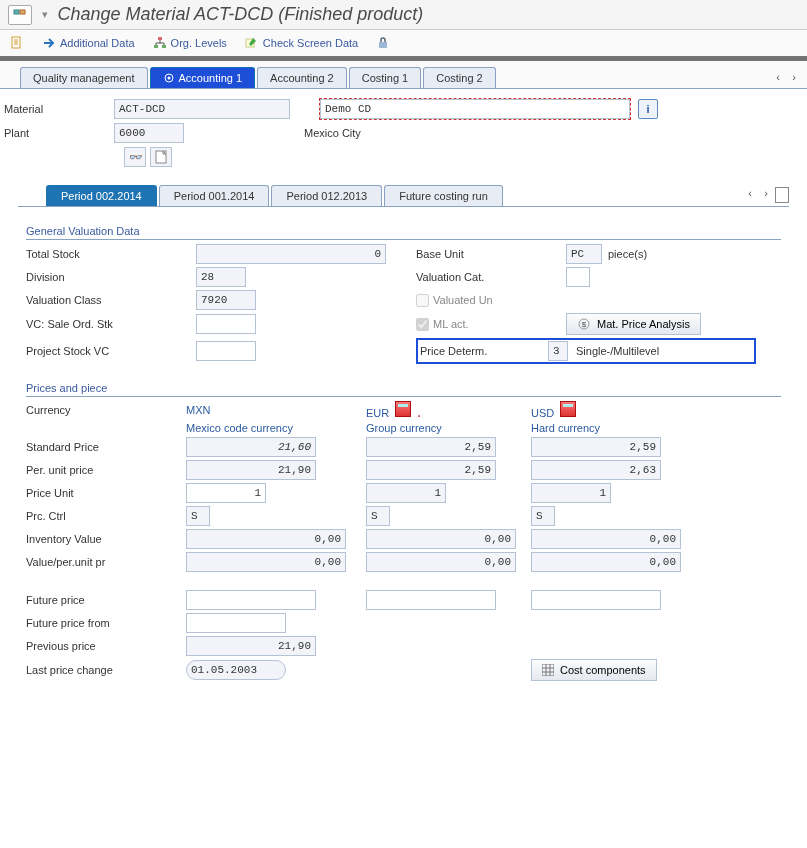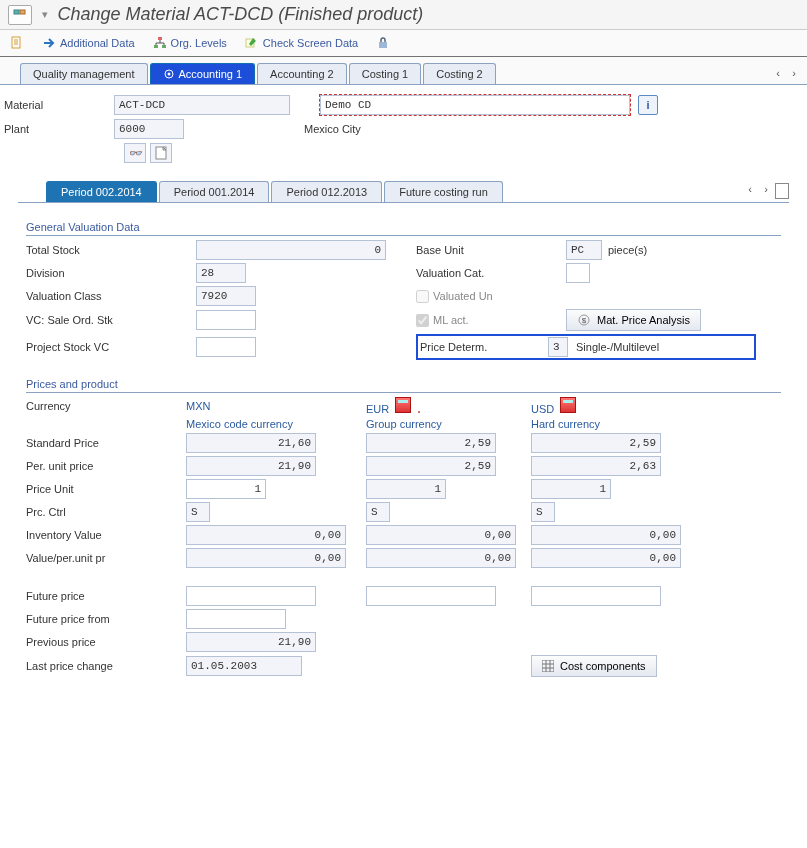--- a/index.html
+++ b/index.html
@@ -32,21 +32,21 @@
     font-weight: normal;
     font-size: 18px;
     color: #4b4b4b;
     margin: 0;
   }
   .toolbar {
     display: flex;
     align-items: center;
     gap: 18px;
     padding: 6px 10px;
-    border-bottom: 1px solid #737373;
+    border-bottom: 5px solid #737373;
     background: #fafafa;
   }
   .toolbar .tbtn {
     display:flex; align-items:center; gap:4px;
     color:#3a5aa0;
     cursor:pointer;
   }
   .toolbar .ticon-sm { width:14px;height:14px;display:inline-flex;align-items:center;justify-content:center; }
   .tabstrip {
     display:flex; align-items:center;
@@ -331,34 +331,34 @@
     <span></span>
     <div class="highlight-box" style="grid-column: span 2;">
       <span style="width:120px">Price Determ.</span>
       <input class="gin left" style="width: 20px;" value="3">
       <span>Single-/Multilevel</span>
     </div>
   </div>
 </div>
 
 <div class="section">
-  <div class="section-title">Prices and product</div>
+  <div class="section-title">Prices and piece</div>
   <div class="prices-grid">
     <span>Currency</span>
     <span class="curr-head">MXN</span>
     <span class="curr-head"><span>EUR</span>&nbsp;&nbsp;<span class="calc-icon"></span>&nbsp;&nbsp;<span style="color:#c33;font-weight:bold">.</span></span>
     <span class="curr-head"><span>USD</span>&nbsp;&nbsp;<span class="calc-icon"></span></span>
 
     <span></span>
     <span class="curr-sub">Mexico code currency</span>
     <span class="curr-sub">Group currency</span>
     <span class="curr-sub">Hard currency</span>
 
     <span>Standard Price</span>
-    <div><input class="gin" style="width: 130px;" value="21,60"></div>
+    <div><input class="gin" style="width: 130px; font-style: italic;" value="21,60"></div>
     <div><input class="gin" style="width: 130px;" value="2,59"></div>
     <div><input class="gin" style="width: 130px;" value="2,59"></div>
 
     <span>Per. unit price</span>
     <div><input class="gin" style="width: 130px;" value="21,90"></div>
     <div><input class="gin" style="width: 130px;" value="2,59"></div>
     <div><input class="gin" style="width: 130px;" value="2,63"></div>
 
     <span>Price Unit</span>
     <div><input class="gin white" style="width: 80px;" value="1"></div>
@@ -391,21 +391,21 @@
     <div><input class="gin left white" style="width: 100px;"></div>
     <span></span>
       <span></span>
 
     <span>Previous price</span>
     <div><input class="gin" style="width: 130px;" value="21,90"></div>
     <span></span>
       <span></span>
 
     <span>Last price change</span>
-    <div><input class="gin left" style="width: 116px;" value="01.05.2003"></div>
+    <div><input class="gin left" style="width: 100px; border-radius: 10px;" value="01.05.2003"></div>
     <span></span>
     <div>
       <button class="btn">
         <svg width="12" height="12">
             <rect x="0" y="0" width="12" height="12" fill="none" stroke="#777"></rect>
             <path d="M4 0v12M8 0v12M0 4h12M0 8h12" stroke="#777"></path>
           </svg>
         <span>Cost components</span>
       </button>
     </div>

